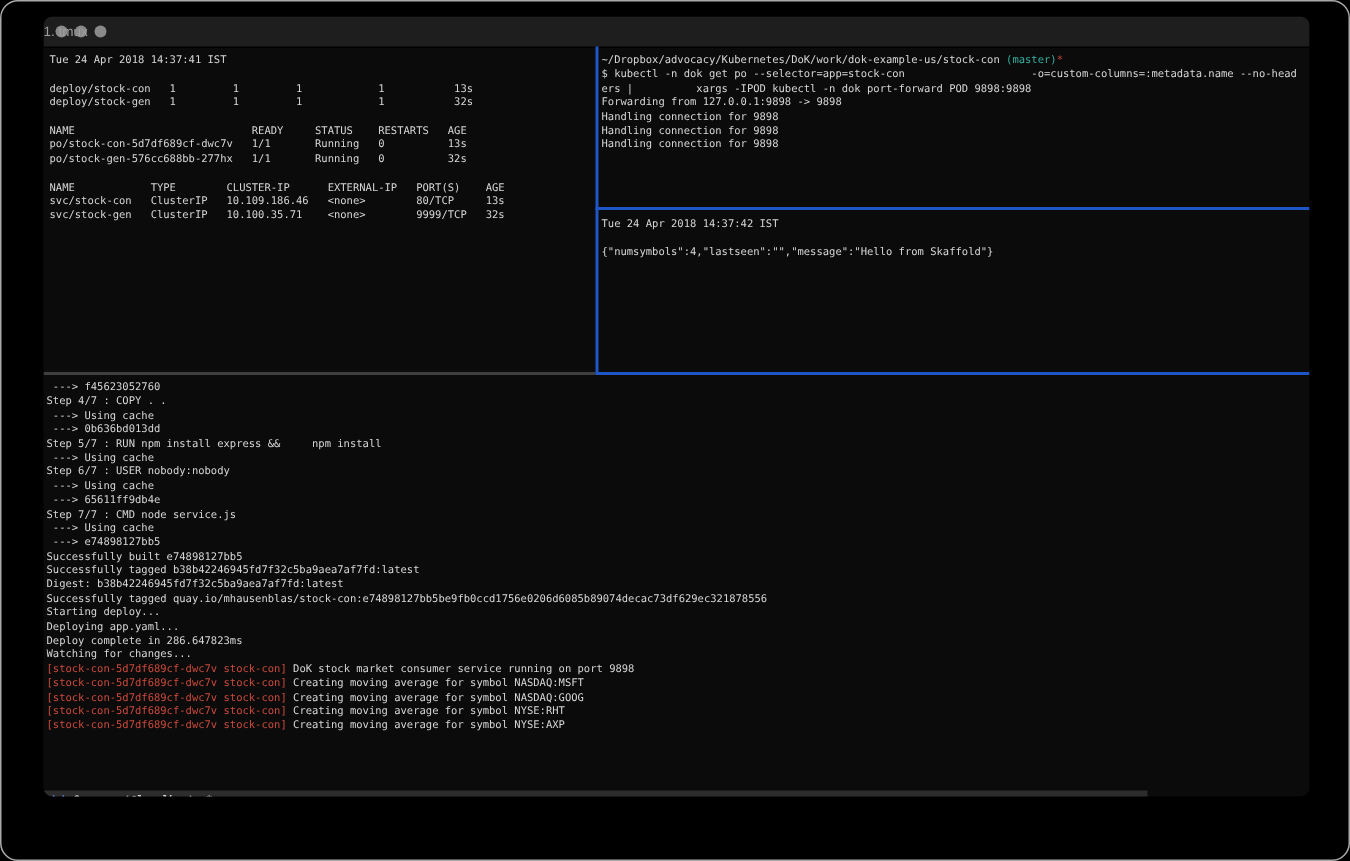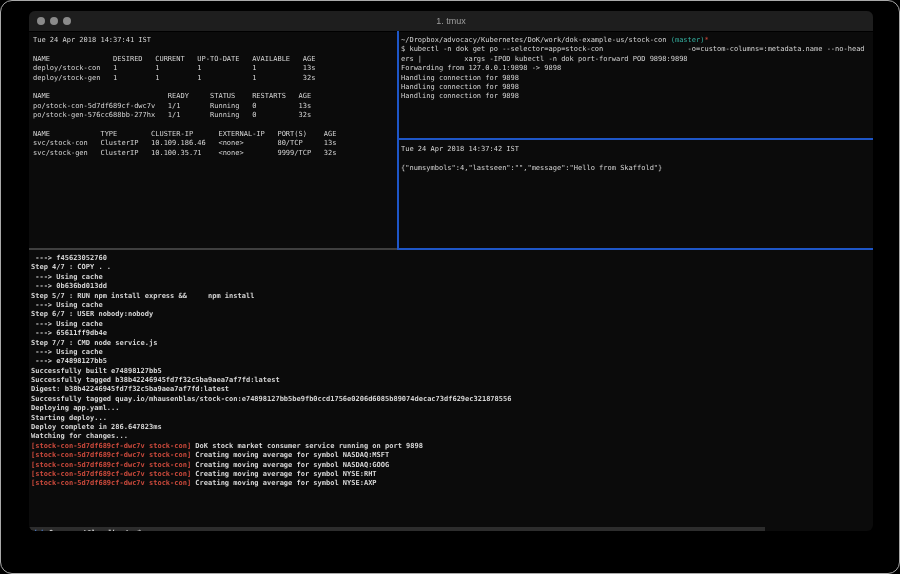--- a/index.html
+++ b/index.html
@@ -1,32 +1,32 @@
 <!DOCTYPE html>
 <html><head>
 <meta charset="utf-8">
 <style>
   html,body{margin:0;padding:0;background:#000;}
   .canvas{position:relative;width:898px;height:572px;background:#000;border:1px solid #a9a9a9;border-radius:12px;overflow:hidden;}
   .window{position:absolute;left:28px;top:10px;width:844px;height:520px;background:#0b0b0b;border-radius:6px;overflow:hidden;box-shadow:0 0 0 1px #000;}
   .titlebar{position:absolute;left:0;top:0;width:844px;height:20px;background:#1e1e1e;border-bottom:1px solid #000;}
   .lights{position:absolute;left:8px;top:6px;display:flex;gap:5px;}
   .light{width:8px;height:8px;border-radius:50%;background:#8a8a8a;display:inline-block;}
-  .title{position:absolute;left:0;top:0;width:100%;height:20px;line-height:20px;text-align:center;
+  .title{position:absolute;left:0;top:0;width:100%;height:20px;line-height:20px;text-align:left;
          font-family:"Liberation Sans",sans-serif;font-size:9px;color:#9e9e9e;}
   .pane{position:absolute;overflow:hidden;font-family:"DejaVu Sans Mono",monospace;font-size:7px;}
   .line{height:9.4px;line-height:9.4px;white-space:pre;}
   .c-fg{color:#d6d6d6;}
   .c-red{color:#cd4a3c;}
   .c-teal{color:#35b0a0;}
   .c-blue{color:#4d82d6;}
   .pane-tl{left:2px;top:20px;width:364px;height:217px;padding:5px 0 0 2px;}
   .pane-tr{left:370px;top:20px;width:472px;height:107px;padding:5px 0 0 2px;}
   .pane-mr{left:370px;top:129px;width:472px;height:108px;padding:5px 0 0 2px;}
-  .pane-bottom{left:2px;top:239px;width:840px;height:265px;padding:4px 0 0 0;font-weight:bold;}
+  .pane-bottom{left:2px;top:239px;width:840px;height:265px;padding:4px 0 0 0;}
   .vborder{position:absolute;left:368px;top:20px;width:2px;height:218px;background:#1e56c8;}
   .hborder-right{position:absolute;left:368px;top:127px;width:476px;height:2px;background:#1e56c8;}
   .hborder-main-left{position:absolute;left:0;top:237px;width:368px;height:2px;background:#3f3f3f;}
   .hborder-main-right{position:absolute;left:368px;top:237px;width:476px;height:2px;background:#1e56c8;}
   .statusbar{position:absolute;left:0;top:516px;width:736px;height:13px;background:#2d2d2d;
              font-family:"DejaVu Sans Mono",monospace;font-size:7px;font-weight:bold;line-height:13px;font-style:italic;}
   .status-left{position:absolute;left:3px;top:0;white-space:pre;}
   .status-right{position:absolute;right:3px;top:0;white-space:pre;}
   .status-right .icon{margin-right:1px;}
 </style>
@@ -41,21 +41,20 @@
         <span class="light"></span>
         <span class="light"></span>
         <span class="light"></span>
       </div>
       <div class="title">1. tmux</div>
     </div>
 
     <div class="pane pane-tl">
         <div class="line"><span class="c-fg">Tue 24 Apr 2018 14:37:41 IST</span></div>
         <div class="line"><span class="c-fg"></span></div>
-        <div class="line"><span class="c-fg">NAME               DESIRED   CURRENT   UP-TO-DATE   AVAILABLE   AGE</span></div>
         <div class="line"><span class="c-fg">deploy/stock-con   1         1         1            1           13s</span></div>
         <div class="line"><span class="c-fg">deploy/stock-gen   1         1         1            1           32s</span></div>
         <div class="line"><span class="c-fg"></span></div>
         <div class="line"><span class="c-fg">NAME                            READY     STATUS    RESTARTS   AGE</span></div>
         <div class="line"><span class="c-fg">po/stock-con-5d7df689cf-dwc7v   1/1       Running   0          13s</span></div>
         <div class="line"><span class="c-fg">po/stock-gen-576cc688bb-277hx   1/1       Running   0          32s</span></div>
         <div class="line"><span class="c-fg"></span></div>
         <div class="line"><span class="c-fg">NAME            TYPE        CLUSTER-IP      EXTERNAL-IP   PORT(S)    AGE</span></div>
         <div class="line"><span class="c-fg">svc/stock-con   ClusterIP   10.109.186.46   &lt;none&gt;        80/TCP     13s</span></div>
         <div class="line"><span class="c-fg">svc/stock-gen   ClusterIP   10.100.35.71    &lt;none&gt;        9999/TCP   32s</span></div>
@@ -84,22 +83,22 @@
         <div class="line"><span class="c-fg">Step 6/7 : USER nobody:nobody</span></div>
         <div class="line"><span class="c-fg"> ---&gt; Using cache</span></div>
         <div class="line"><span class="c-fg"> ---&gt; 65611ff9db4e</span></div>
         <div class="line"><span class="c-fg">Step 7/7 : CMD node service.js</span></div>
         <div class="line"><span class="c-fg"> ---&gt; Using cache</span></div>
         <div class="line"><span class="c-fg"> ---&gt; e74898127bb5</span></div>
         <div class="line"><span class="c-fg">Successfully built e74898127bb5</span></div>
         <div class="line"><span class="c-fg">Successfully tagged b38b42246945fd7f32c5ba9aea7af7fd:latest</span></div>
         <div class="line"><span class="c-fg">Digest: b38b42246945fd7f32c5ba9aea7af7fd:latest</span></div>
         <div class="line"><span class="c-fg">Successfully tagged quay.io/mhausenblas/stock-con:e74898127bb5be9fb0ccd1756e0206d6085b89074decac73df629ec321878556</span></div>
+        <div class="line"><span class="c-fg">Starting deploy...</span></div>
         <div class="line"><span class="c-fg">Deploying app.yaml...</span></div>
-        <div class="line"><span class="c-fg">Starting deploy...</span></div>
         <div class="line"><span class="c-fg">Deploy complete in 286.647823ms</span></div>
         <div class="line"><span class="c-fg">Watching for changes...</span></div>
         <div class="line"><span class="c-red">[stock-con-5d7df689cf-dwc7v stock-con]</span><span class="c-fg"> DoK stock market consumer service running on port 9898</span></div>
         <div class="line"><span class="c-red">[stock-con-5d7df689cf-dwc7v stock-con]</span><span class="c-fg"> Creating moving average for symbol NASDAQ:MSFT</span></div>
         <div class="line"><span class="c-red">[stock-con-5d7df689cf-dwc7v stock-con]</span><span class="c-fg"> Creating moving average for symbol NASDAQ:GOOG</span></div>
         <div class="line"><span class="c-red">[stock-con-5d7df689cf-dwc7v stock-con]</span><span class="c-fg"> Creating moving average for symbol NYSE:RHT</span></div>
         <div class="line"><span class="c-red">[stock-con-5d7df689cf-dwc7v stock-con]</span><span class="c-fg"> Creating moving average for symbol NYSE:AXP</span></div>
       </div>
 
     <div class="vborder"></div>

